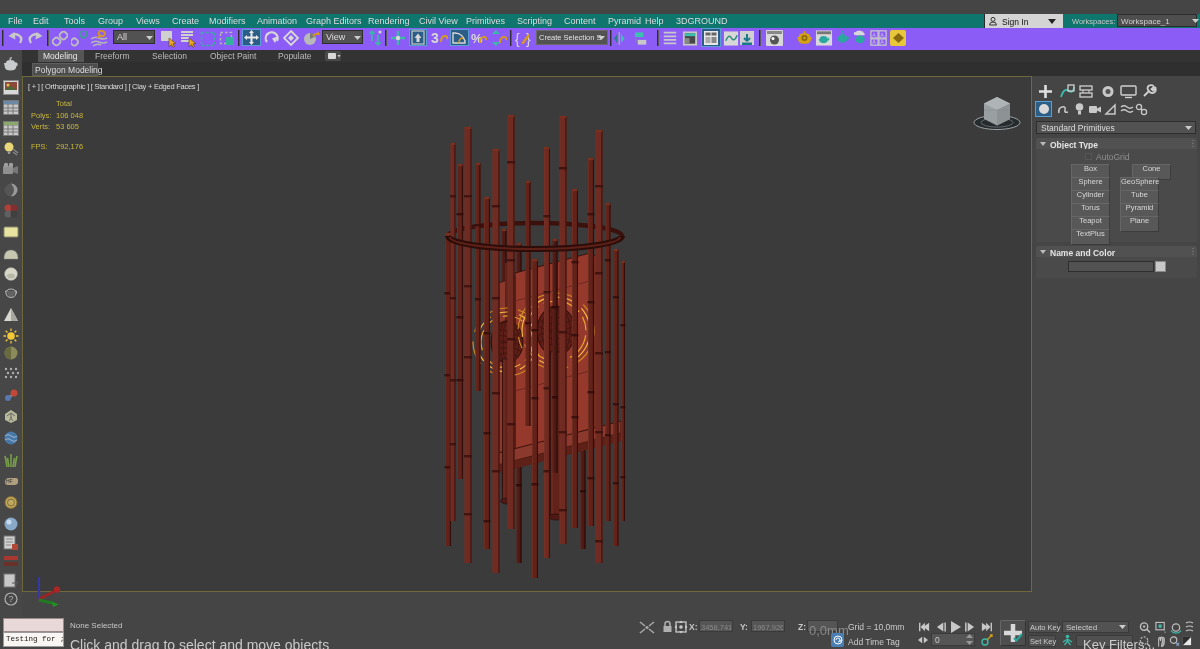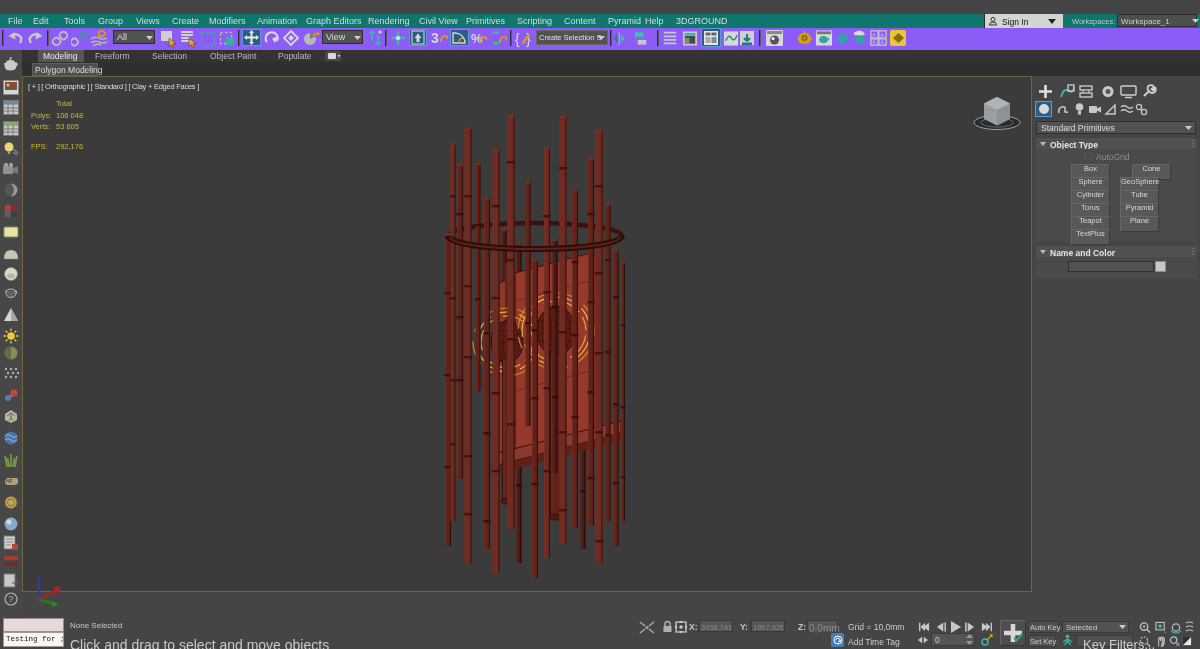--- a/index.html
+++ b/index.html
@@ -805,21 +805,21 @@
         <circle cx="7" cy="7" r="1.8" fill="#c8c8c8"></circle>
       </svg>
     <span class="abs" style="left:689px;top:5px;font-size:8.5px;font-weight:bold;color:#c8c8c8;">X:</span>
     <span class="abs" style="left:699px;top:3px;width:34px;height:12px;background:#555;border:1px solid #3a3a3a;box-sizing:border-box;"></span>
     <span class="abs" style="left:701px;top:5.5px;font-size:7.5px;color:#8a8a8a;width:30px;overflow:hidden;white-space:nowrap;">3458,741m</span>
     <span class="abs" style="left:740px;top:5px;font-size:8.5px;font-weight:bold;color:#c8c8c8;">Y:</span>
     <span class="abs" style="left:751px;top:3px;width:34px;height:12px;background:#555;border:1px solid #3a3a3a;box-sizing:border-box;"></span>
     <span class="abs" style="left:753px;top:5.5px;font-size:7.5px;color:#8a8a8a;width:30px;overflow:hidden;white-space:nowrap;">1967,926m</span>
     <span class="abs" style="left:798px;top:5px;font-size:8.5px;font-weight:bold;color:#c8c8c8;">Z:</span>
     <span class="abs" style="left:807px;top:3px;width:31px;height:12px;background:#555;border:1px solid #3a3a3a;box-sizing:border-box;"></span>
-    <span class="abs" style="left:809px;top:5.5px;font-size:10px;color:#8a8a8a;">0,0mm</span>
+    <span class="abs" style="left:809px;top:5.5px;font-size:13px;color:#8a8a8a;">0,0mm</span>
     <span class="abs" style="left:848px;top:5px;font-size:8.5px;color:#cccccc;">Grid = 10,0mm</span>
     <span class="abs" style="left:831px;top:16px;width:13px;height:14px;background:#4a7fb5;border-radius:2px;"></span>
     <svg class="abs" style="left:833px;top:18px" width="10" height="10" viewBox="0 0 10 10">
         <circle cx="5" cy="5" r="4" fill="none" stroke="#fff" stroke-width="1"></circle>
         <path d="M3 5 Q3 3 5 3 Q7 3 7 5 Q7 7 5 7 M7 5 Q7 7 8.5 6" fill="none" stroke="#fff" stroke-width="0.9"></path>
       </svg>
     <span class="abs" style="left:848px;top:20px;font-size:8.5px;color:#cccccc;">Add Time Tag</span>
     <svg class="abs" style="left:918px;top:5px" width="12" height="10" viewBox="0 0 14 10">
         <path d="M2 0 V10" stroke="#c8c8c8" stroke-width="1.6"></path>
         <path d="M13 0 L6 5 L13 10 Z" fill="#c8c8c8"></path>

